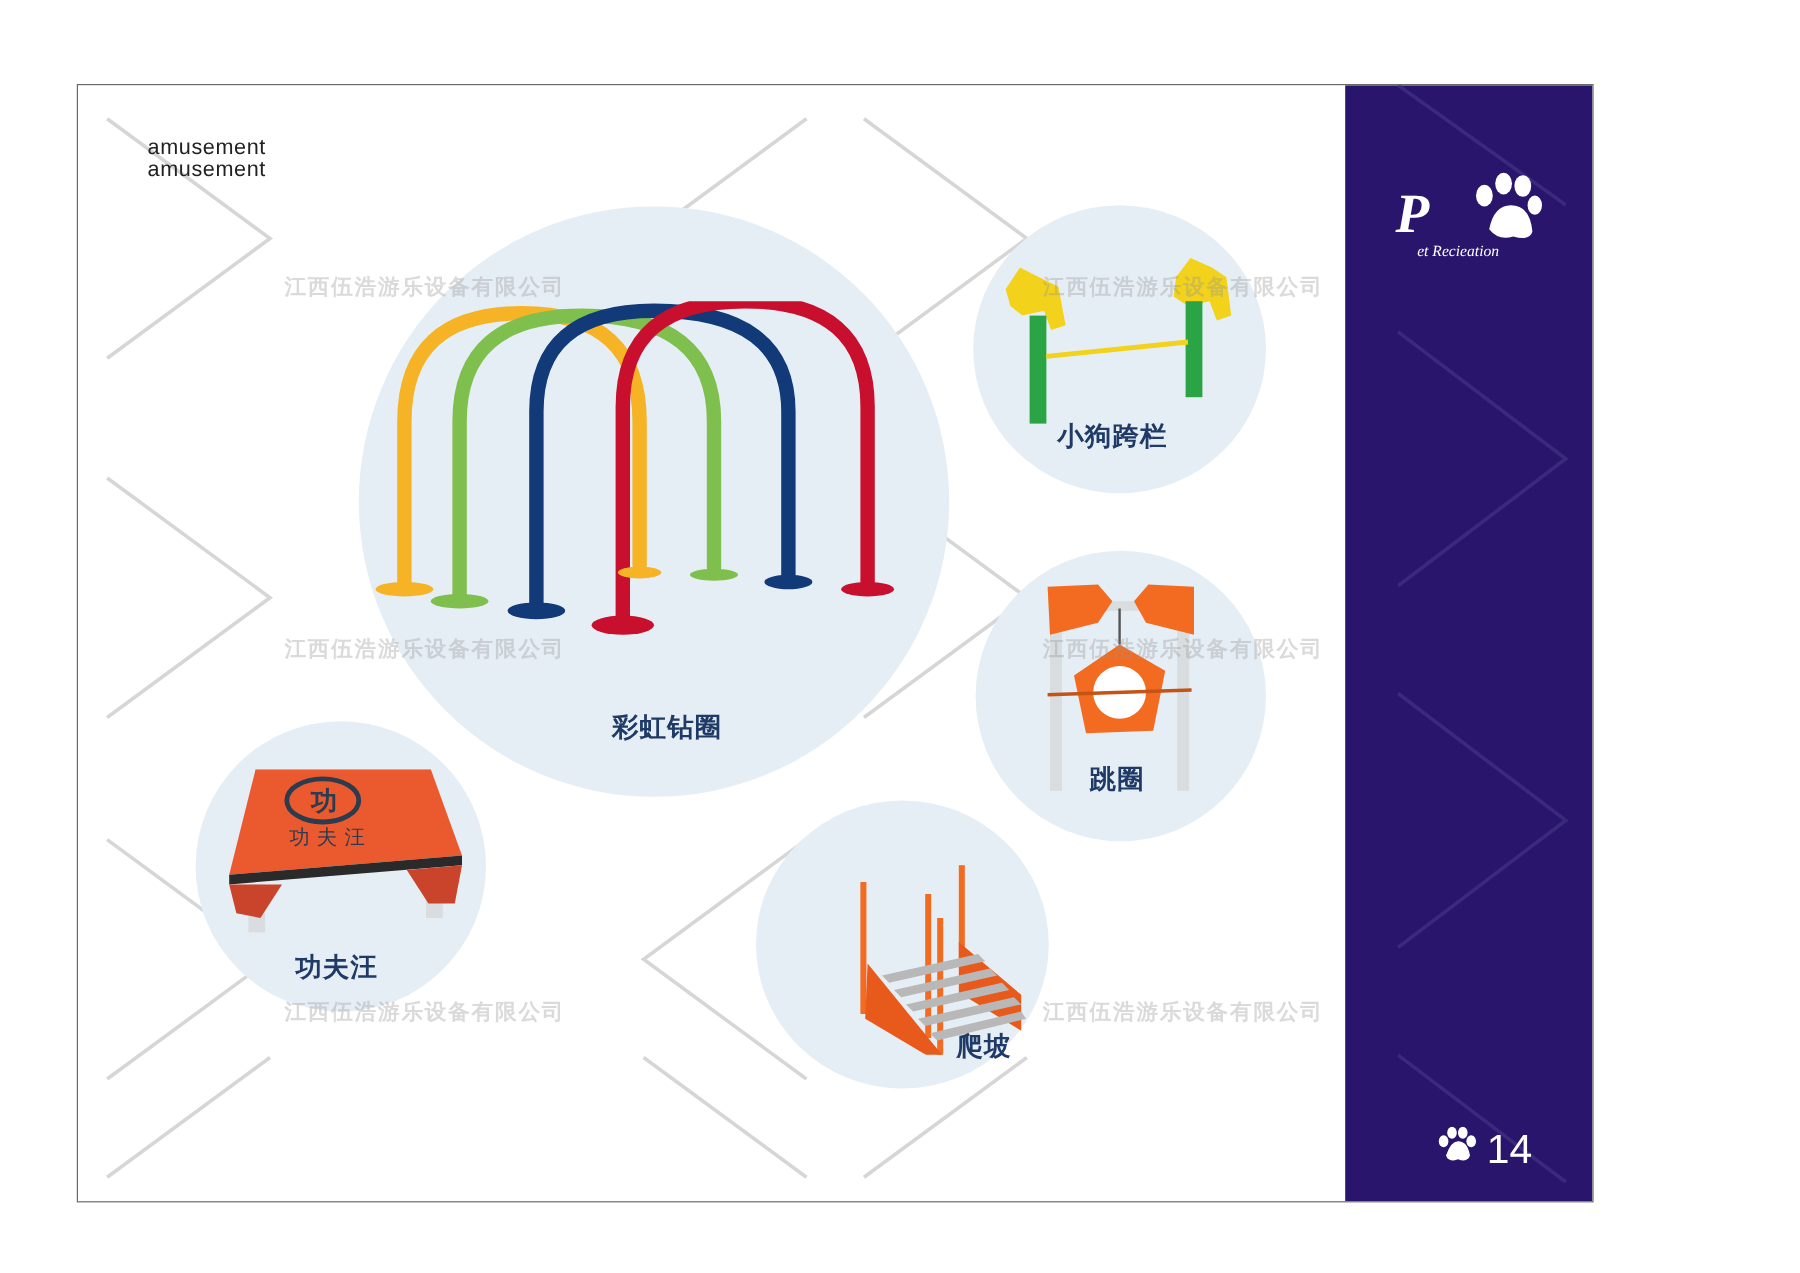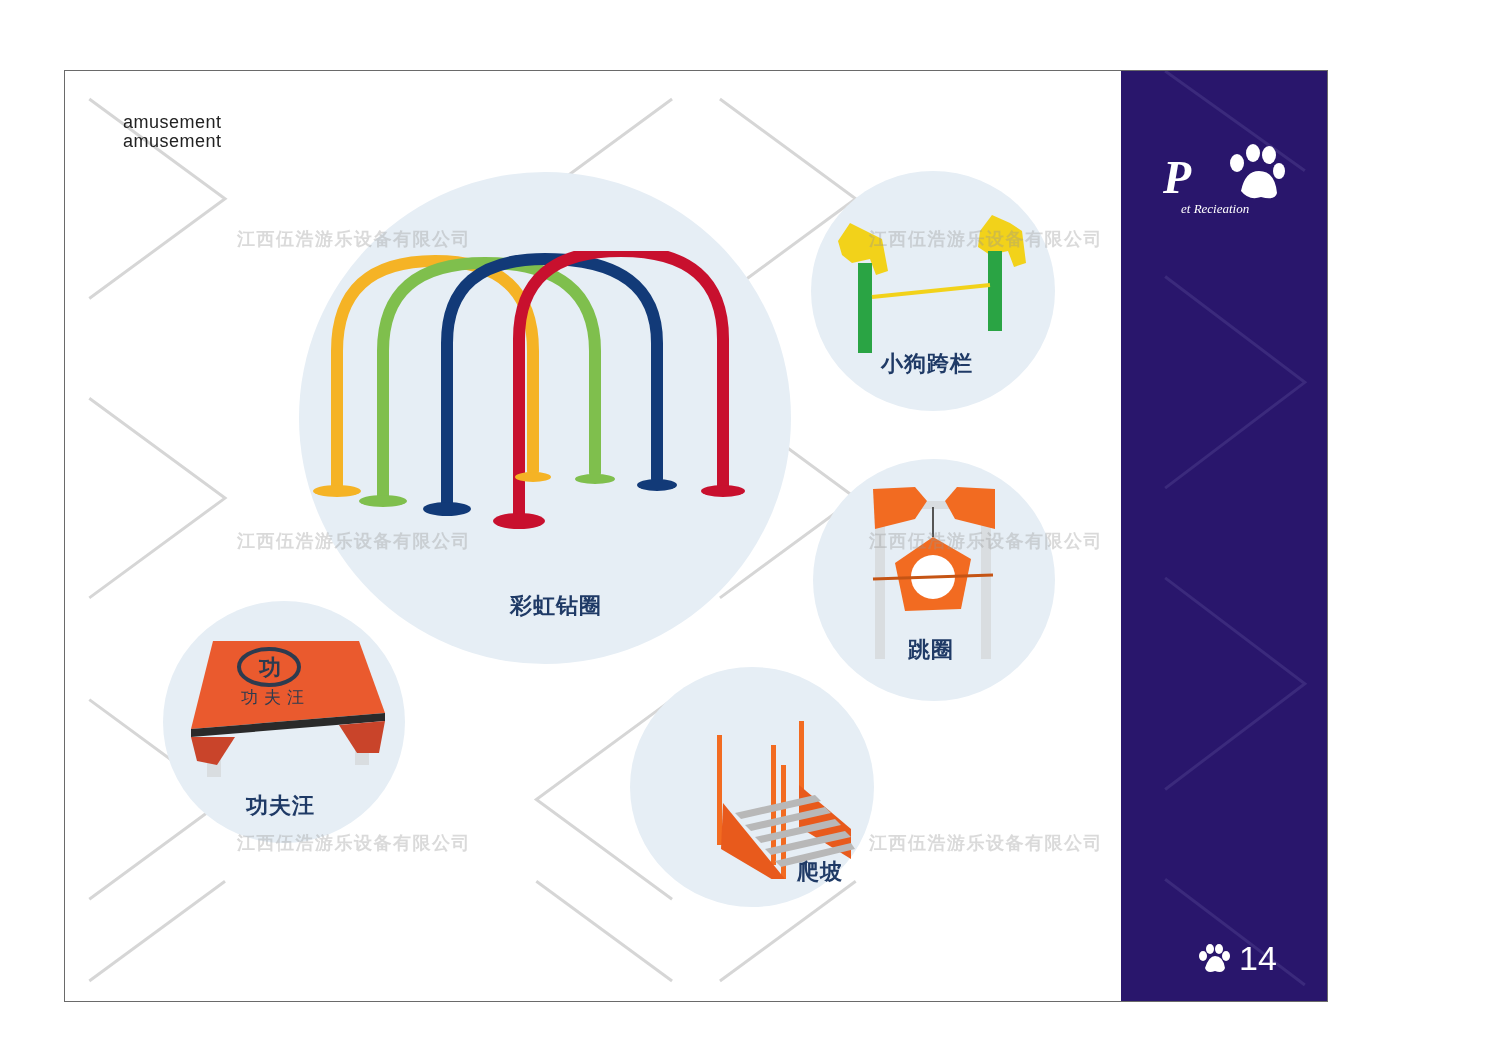--- a/index.html
+++ b/index.html
@@ -6,21 +6,21 @@
   body{width:1500px;height:1061px;position:relative;overflow:hidden;font-family:"Liberation Sans","DejaVu Sans",sans-serif;}
   .page{position:absolute;left:64px;top:70px;width:1264px;height:932px;border:1px solid #6a6a6a;box-sizing:border-box;background:#fff;overflow:hidden;}
   .sidebar{position:absolute;right:0;top:0;width:206px;height:100%;background:#29166c;}
   .subtitle{position:absolute;left:58px;top:42px;font-size:18px;line-height:19px;color:#222;letter-spacing:0.5px;}
   .wm-lines{position:absolute;left:0;top:0;width:100%;height:100%;pointer-events:none;}
   .circle{position:absolute;border-radius:50%;background:#e6eef5;}
   .label{position:absolute;font-family:"DejaVu Sans",sans-serif;font-weight:bold;color:#1f3a66;font-size:22px;letter-spacing:1px;white-space:nowrap;}
   .watermark{position:absolute;font-family:"DejaVu Sans",sans-serif;font-weight:bold;color:rgba(150,150,150,0.35);font-size:18px;letter-spacing:1.5px;white-space:nowrap;}
   svg{display:block;}
   .logo{position:absolute;left:40px;top:70px;width:130px;height:80px;}
-  .pagenum{position:absolute;left:76px;top:868px;color:#fff;font-size:34px;display:flex;align-items:center;gap:8px;}
+  .pagenum{position:absolute;left:76px;top:868px;color:#fff;font-size:34px;display:flex;align-items:flex-start;gap:8px;}
 </style>
 </head>
 <body>
 
 <div class="page">
 
   <svg class="wm-lines" width="1264" height="932" viewBox="0 0 1264 932">
     <g stroke="#d2d2d2" stroke-width="3" fill="none" opacity="0.9">
       <polyline points="24,28 160,128 24,228"></polyline>
       <polyline points="24,328 160,428 24,528"></polyline>

